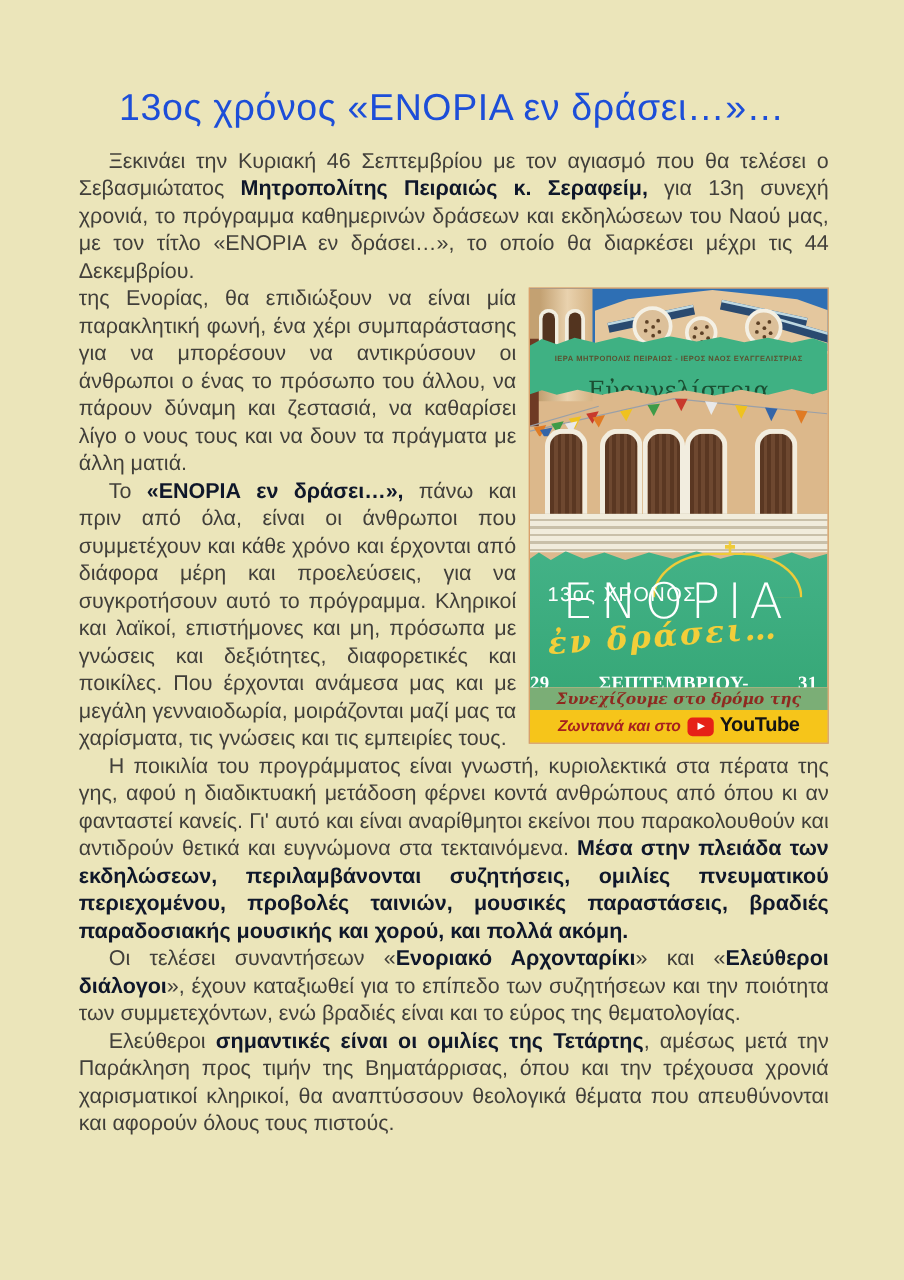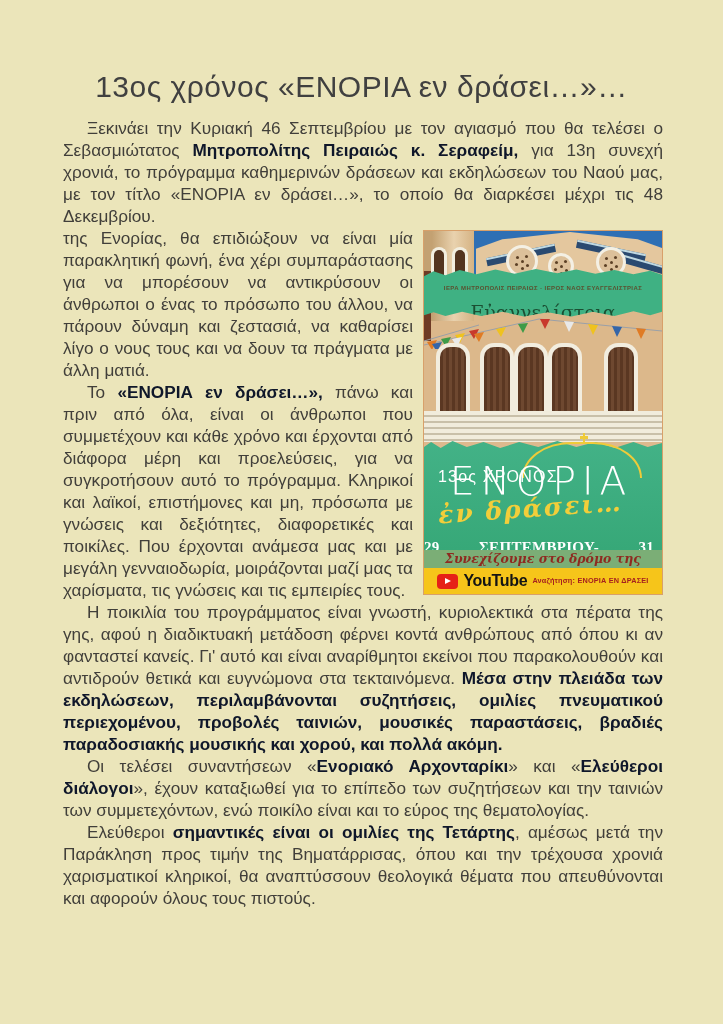--- a/index.html
+++ b/index.html
@@ -4,21 +4,21 @@
 <style>
   html,body{margin:0;padding:0;background:#EBE5BA;}
   .page{
     position:relative;width:723px;height:1024px;margin:0 auto;
     background:#EBE5BA;overflow:hidden;
     font-family:"Liberation Sans",sans-serif;
   }
   .page-title{
     margin:0;padding-top:70px;text-align:center;
     font-size:30px;font-weight:normal;letter-spacing:.5px;
-    color:#404040;
+    color:#1d4ed8;
   }
   .article{
     width:600px;margin:13px 0 0 63px;
     font-size:17.2px;line-height:22px;color:#413F3A;
     text-align:justify;
   }
   .article p{margin:0;text-indent:24px;}
   .article p.cont{text-indent:0;}
   .article b{color:#0f172a;}
 
@@ -87,21 +87,21 @@
 </style>
 </head>
 <body>
 
 <div class="page">
 
   <h1 class="page-title">13ος χρόνος «ΕΝΟΡΙΑ εν δράσει…»…</h1>
 
   <div class="article">
 
-    <p><span>Ξεκινάει την Κυριακή 46 Σεπτεμβρίου με τον αγιασμό που θα τελέσει ο Σεβασμιώτατος </span><b>Μητροπολίτης Πειραιώς κ. Σεραφείμ,</b><span> για 13η συνεχή χρονιά, το πρόγραμμα καθημερινών δράσεων και εκδηλώσεων του Ναού μας, με τον τίτλο «ΕΝΟΡΙΑ εν δράσει…», το οποίο θα διαρκέσει μέχρι τις 48 Δεκεμβρίου.</span></p>
+    <p><span>Ξεκινάει την Κυριακή 46 Σεπτεμβρίου με τον αγιασμό που θα τελέσει ο Σεβασμιώτατος </span><b>Μητροπολίτης Πειραιώς κ. Σεραφείμ,</b><span> για 13η συνεχή χρονιά, το πρόγραμμα καθημερινών δράσεων και εκδηλώσεων του Ναού μας, με τον τίτλο «ΕΝΟΡΙΑ εν δράσει…», το οποίο θα διαρκέσει μέχρι τις 44 Δεκεμβρίου.</span></p>
 
     <div class="poster">
       <div class="photo">
         <div class="tower-left">
           <span class="tower-win tw1"></span>
           <span class="tower-win tw2"></span>
         </div>
         <div class="gable"></div>
         <div class="roof roofL"></div>
         <div class="roof roofR"></div>
@@ -153,27 +153,27 @@
         <div class="green-main"></div>
         <div class="dome"></div>
         <div class="dome-cross-v"></div>
         <div class="dome-cross-h"></div>
         <div class="year">13ος ΧΡΟΝΟΣ</div>
         <div class="brand">ΕΝΟΡΙΑ</div>
         <div class="brand-script">ἐν δράσει…</div>
         <div class="dates">29 ΣΕΠΤΕΜΒΡΙΟΥ- 31 ΔΕΚΕΜΒΡΙΟΥ 2024</div>
         <div class="slogan">Συνεχίζουμε στο δρόμο της αγάπης…</div>
         <div class="ytbar">
+          <span class="live">Ζωντανά και στο</span>
           <span class="yt-icon"></span>
           <span class="yt-word">YouTube</span>
-          <span class="search">Αναζήτηση: ΕΝΟΡΙΑ ΕΝ ΔΡΑΣΕΙ</span>
         </div>
       </div>
     </div>
 
     <p class="cont"><span>της Ενορίας, θα επιδιώξουν να είναι μία παρακλητική φωνή, ένα χέρι συμπαράστασης για να μπορέσουν να αντικρύσουν οι άνθρωποι ο ένας το πρόσωπο του άλλου, να πάρουν δύναμη και ζεστασιά, να καθαρίσει λίγο ο νους τους και να δουν τα πράγματα με άλλη ματιά.</span></p>
     <p><span>Το </span><b>«ΕΝΟΡΙΑ εν δράσει…»,</b><span> πάνω και πριν από όλα, είναι οι άνθρωποι που συμμετέχουν και κάθε χρόνο και έρχονται από διάφορα μέρη και προελεύσεις, για να συγκροτήσουν αυτό το πρόγραμμα. Κληρικοί και λαϊκοί, επιστήμονες και μη, πρόσωπα με γνώσεις και δεξιότητες, διαφορετικές και ποικίλες. Που έρχονται ανάμεσα μας και με μεγάλη γενναιοδωρία, μοιράζονται μαζί μας τα χαρίσματα, τις γνώσεις και τις εμπειρίες τους.</span></p>
     <p><span>Η ποικιλία του προγράμματος είναι γνωστή, κυριολεκτικά στα πέρατα της γης, αφού η διαδικτυακή μετάδοση φέρνει κοντά ανθρώπους από όπου κι αν φανταστεί κανείς. Γι' αυτό και είναι αναρίθμητοι εκείνοι που παρακολουθούν και αντιδρούν θετικά και ευγνώμονα στα τεκταινόμενα. </span><b>Μέσα στην πλειάδα των εκδηλώσεων, περιλαμβάνονται συζητήσεις, ομιλίες πνευματικού περιεχομένου, προβολές ταινιών, μουσικές παραστάσεις, βραδιές παραδοσιακής μουσικής και χορού, και πολλά ακόμη.</b></p>
-    <p><span>Οι τελέσει συναντήσεων «</span><b>Ενοριακό Αρχονταρίκι</b><span>» και «</span><b>Ελεύθεροι διάλογοι</b><span>», έχουν καταξιωθεί για το επίπεδο των συζητήσεων και την ταινιών των συμμετεχόντων, ενώ ποικίλο είναι και το εύρος της θεματολογίας.</span></p>
+    <p><span>Οι τελέσει συναντήσεων «</span><b>Ενοριακό Αρχονταρίκι</b><span>» και «</span><b>Ελεύθεροι διάλογοι</b><span>», έχουν καταξιωθεί για το επίπεδο των συζητήσεων και την ποιότητα των συμμετεχόντων, ενώ βραδιές είναι και το εύρος της θεματολογίας.</span></p>
     <p><span>Ελεύθεροι </span><b>σημαντικές είναι οι ομιλίες της Τετάρτης</b><span>, αμέσως μετά την Παράκληση προς τιμήν της Βηματάρρισας, όπου και την τρέχουσα χρονιά χαρισματικοί κληρικοί, θα αναπτύσσουν θεολογικά θέματα που απευθύνονται και αφορούν όλους τους πιστούς.</span></p>
 
   </div>
 </div>
 
 </body></html>

